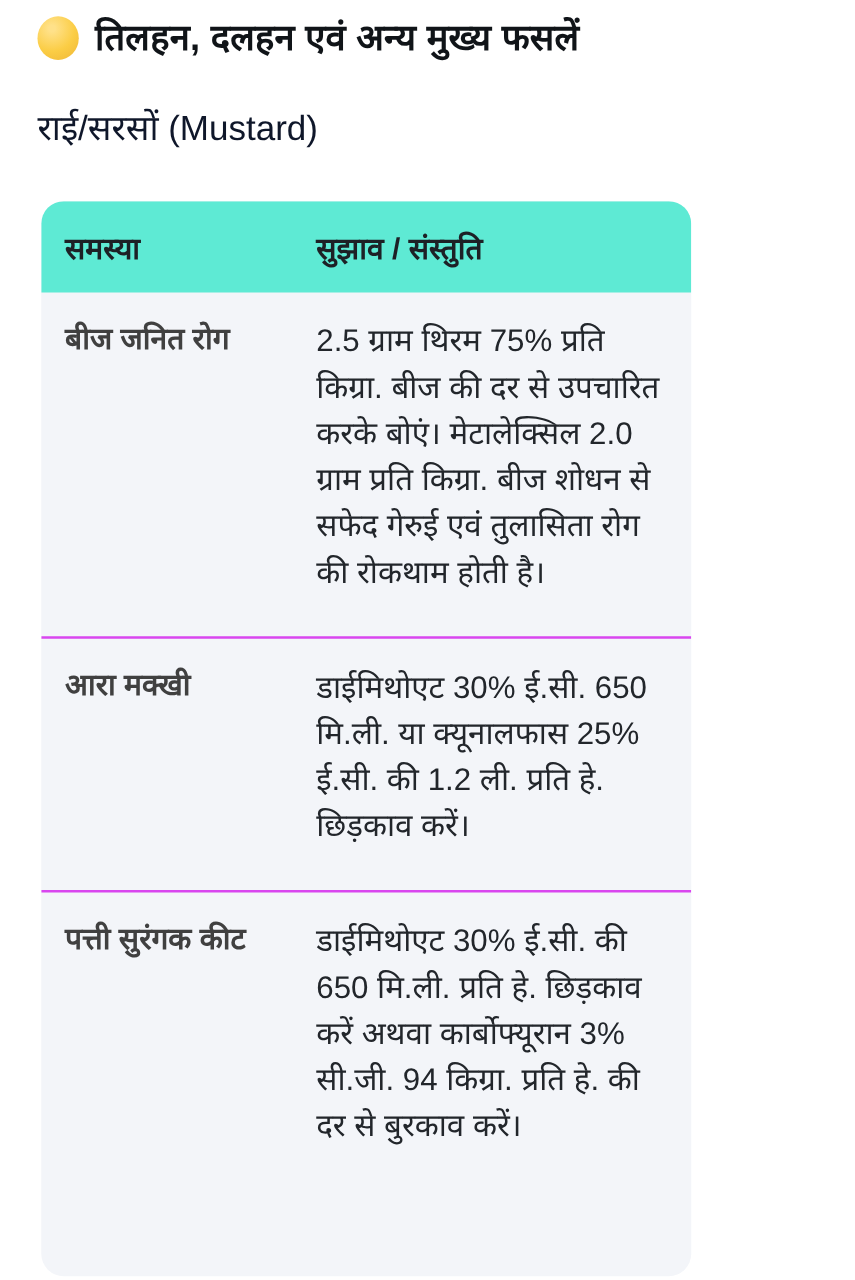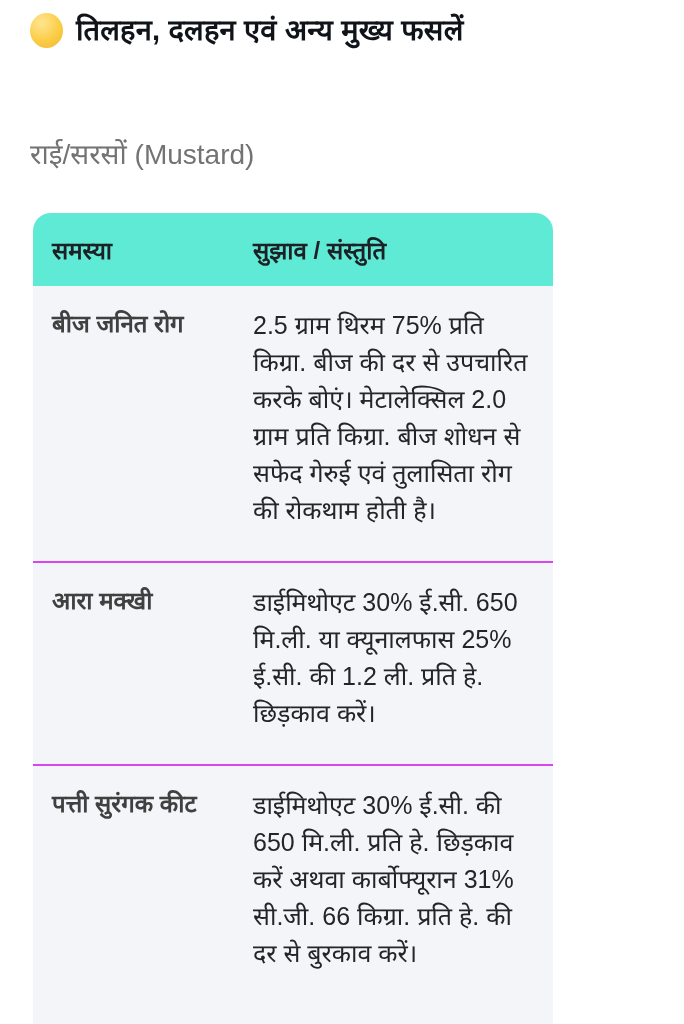--- a/index.html
+++ b/index.html
@@ -22,22 +22,22 @@
     background: radial-gradient(circle at 35% 28%, #ffe189 8%, #fbcd45 55%, #efb636 100%);
     flex: 0 0 auto;
   }
   .section-heading h1 {
     font-size: 29px; font-weight: 700; color: #101418;
     letter-spacing: 0.2px;
   }
 
   
   .crop-heading {
-    margin: 86px 0 0 30px;
-    font-size: 28px; font-weight: 400; color: #737373;
+    margin: 34px 0 0 30px;
+    font-size: 28px; font-weight: 400; color: #0f172a;
   }
 
   
   .card {
     margin: 41px 0 0 33px;
     width: 520px;
     min-height: 860px;
     background: #f3f5f9;
     border-radius: 18px;
     overflow: hidden;
@@ -94,19 +94,19 @@
         <div class="td-suggestion">2.5 ग्राम थिरम 75% प्रति किग्रा. बीज की दर से उपचारित करके बोएं। मेटालेक्सिल 2.0 ग्राम प्रति किग्रा. बीज शोधन से सफेद गेरुई एवं तुलासिता रोग की रोकथाम होती है।</div>
       </div>
 
       <div class="t-row">
         <div class="td-problem">आरा मक्खी</div>
         <div class="td-suggestion">डाईमिथोएट 30% ई.सी. 650 मि.ली. या क्यूनालफास 25% ई.सी. की 1.2 ली. प्रति हे. छिड़काव करें।</div>
       </div>
 
       <div class="t-row">
         <div class="td-problem">पत्ती सुरंगक कीट</div>
-        <div class="td-suggestion">डाईमिथोएट 30% ई.सी. की 650 मि.ली. प्रति हे. छिड़काव करें अथवा कार्बोफ्यूरान 31% सी.जी. 66 किग्रा. प्रति हे. की दर से बुरकाव करें।</div>
+        <div class="td-suggestion">डाईमिथोएट 30% ई.सी. की 650 मि.ली. प्रति हे. छिड़काव करें अथवा कार्बोफ्यूरान 3% सी.जी. 94 किग्रा. प्रति हे. की दर से बुरकाव करें।</div>
       </div>
 
     </div>
   </div>
 
 </div>
 
 </body></html>

